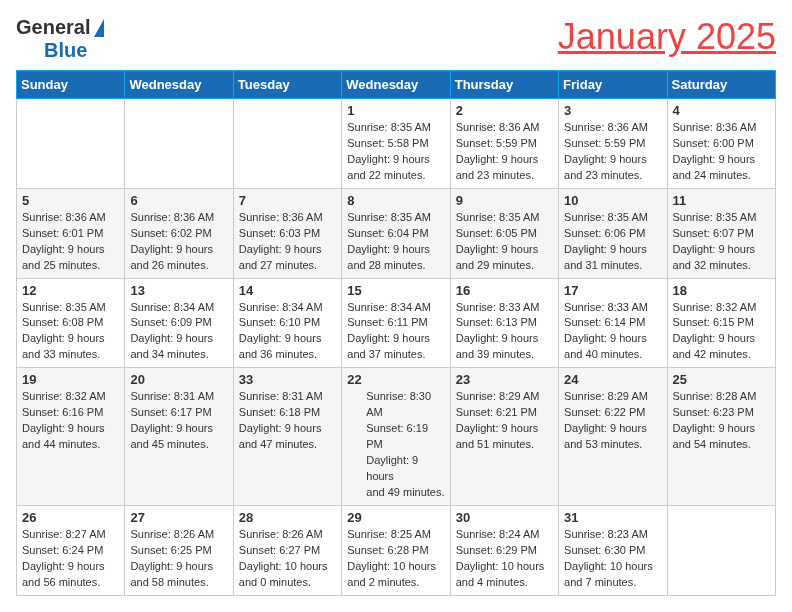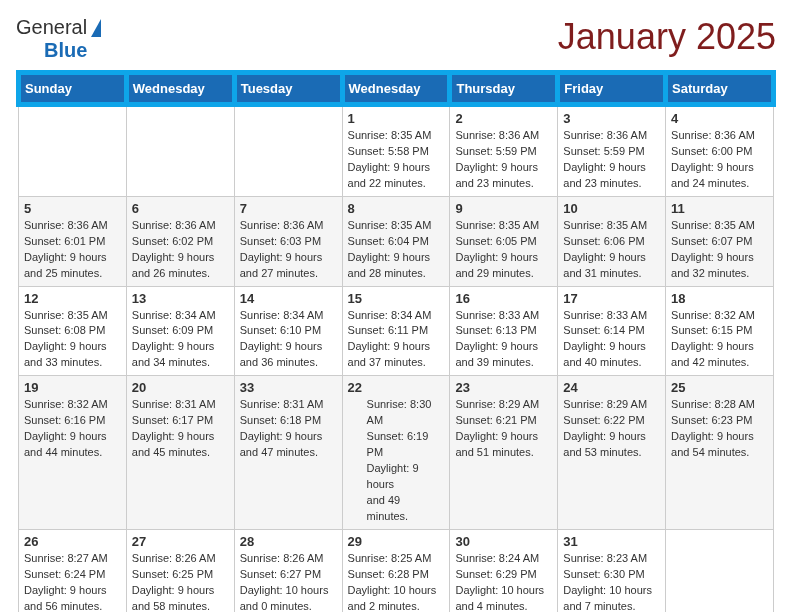--- a/index.html
+++ b/index.html
@@ -21,21 +21,21 @@
       flex-direction: column;
       align-items: flex-start;
     }
     .logo-text {
       display: flex;
       align-items: center;
       gap: 2px;
     }
     .logo-general {
       font-size: 20px;
-      font-weight: normal;
+      font-weight: bold;
       color: #333;
     }
     .logo-blue {
       font-size: 20px;
       font-weight: bold;
       color: #1a6bb5;
       margin-left: 28px;
     }
     .logo-icon {
       width: 0;
@@ -43,38 +43,39 @@
       border-left: 10px solid transparent;
       border-bottom: 18px solid #1a6bb5;
       margin-left: 2px;
     }
     .title-block {
       text-align: right;
     }
     .month-title {
       font-size: 36px;
       font-weight: normal;
-      color: #7f1d1d;
+      color: #ef4444;
+      text-decoration: underline;
     }
     .location {
       font-size: 16px;
       color: #555;
     }
     .calendar {
       width: 100%;
       border-collapse: collapse;
       border: 1px solid #ccc;
     }
     .calendar th {
       background-color: #1a6bb5;
       color: #fff;
       padding: 6px 4px;
       text-align: left;
       font-size: 13px;
-      border: 5px solid #0ea5e9;
+      border: 1px solid #0ea5e9;
     }
     .calendar td {
       vertical-align: top;
       padding: 4px 5px;
       border: 1px solid #ccc;
       width: 108px;
       min-height: 80px;
       font-size: 11px;
       color: #333;
       background: #fff;

